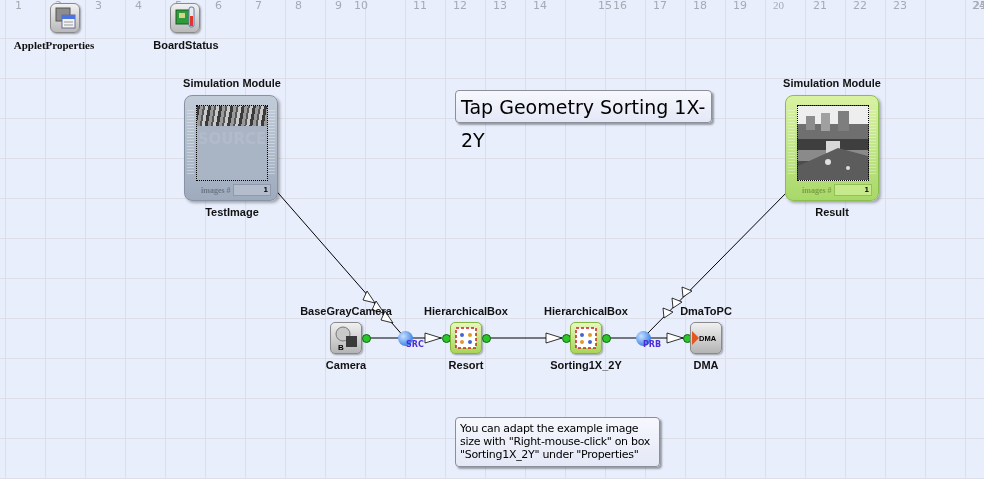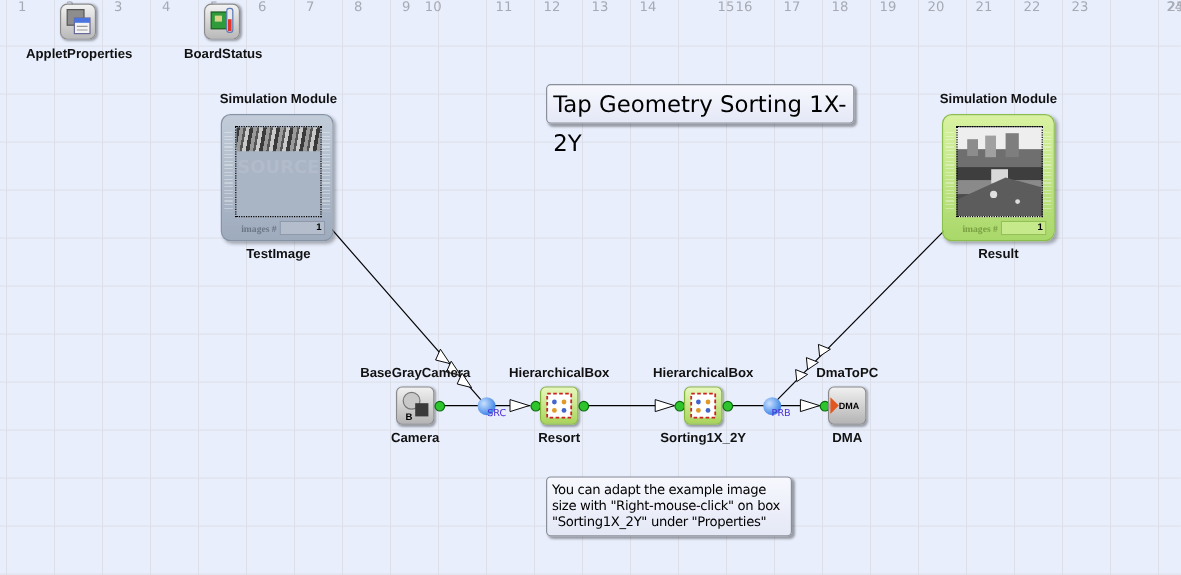--- a/index.html
+++ b/index.html
@@ -37,24 +37,24 @@
   .sim-box.green .imgcount { background:#c6e98c; border:1px solid #93c155; }
   .source-text { position:absolute; left:0; right:0; top:24px; text-align:center; font-size:15px; font-weight:bold; color:#b1bbca; font-family:"DejaVu Sans", sans-serif; }
   .node-box {
     position:absolute; width:30px; height:30px; border-radius:5px;
     box-shadow:1px 1px 2px rgba(0,0,0,.35);
   }
   .node-box.gray { background:linear-gradient(#f0f0f0,#b4b4b4); border:1px solid #8a8a8a; }
   .node-box.green { background:linear-gradient(#e8f7bd,#a8d45a); border:1px solid #87b640; }
   .port { position:absolute; width:7px; height:7px; border-radius:50%; background:#2ec42e; border:1px solid #0a6a0a; }
   .probe { position:absolute; width:15px; height:15px; border-radius:50%; background:radial-gradient(circle at 35% 35%, #c8e0ff, #4c8ee8 65%, #2f6cd0); }
-  .probe-lbl { position:absolute; font-size:8px; font-weight:normal; color:#4a2fd6; font-family:"DejaVu Sans", sans-serif; }
+  .probe-lbl { position:absolute; font-size:8px; font-weight:bold; color:#4a2fd6; font-family:"DejaVu Sans", sans-serif; }
   .note {
     position:absolute; background:linear-gradient(#f7f8fe,#e4e8f6); border:1px solid #8a8f99; border-radius:4px;
-    box-shadow:2px 2px 2px rgba(0,0,0,.35); color:#000;
+    box-shadow:2px 2px 2px rgba(0,0,0,.35); color:#000;margin-top:20px;
   }
   .title-note { left:455px; top:70px; width:257px; height:33px; font-size:19px; font-family:"DejaVu Sans", sans-serif; padding-left:5px; line-height:33px; box-sizing:border-box; }
   .text-note { left:455px; top:397px; width:205px; height:50px; font-size:11px; padding:4px 4px; box-sizing:border-box; line-height:13px; font-family:"DejaVu Sans", sans-serif; letter-spacing:-0.3px; }
   svg.wires { position:absolute; left:0; top:0; }
 </style>
 </head>
 <body>
 
 <div id="colnums">
     <span class="colnum" style="left: 15px;">1</span>
@@ -69,21 +69,21 @@
     <span class="colnum" style="left: 354px;">10</span>
     <span class="colnum" style="left: 413px;">11</span>
     <span class="colnum" style="left: 453px;">12</span>
     <span class="colnum" style="left: 493px;">13</span>
     <span class="colnum" style="left: 533px;">14</span>
     <span class="colnum" style="left: 598px;">15</span>
     <span class="colnum" style="left: 613px;">16</span>
     <span class="colnum" style="left: 653px;">17</span>
     <span class="colnum" style="left: 693px;">18</span>
     <span class="colnum" style="left: 733px;">19</span>
-    <span class="colnum" style="left: 773px;">20</span>
+    <span class="colnum" style="left: 773px; font-family: Liberation Serif, serif;">20</span>
     <span class="colnum" style="left: 813px;">21</span>
     <span class="colnum" style="left: 853px;">22</span>
     <span class="colnum" style="left: 893px;">23</span>
     <span class="colnum" style="left: 972px;">24</span>
     <span class="colnum" style="left: 973px;">25</span>
   </div>
 
 <svg class="wires" width="984" height="479">
   <defs>
     <marker id="openarrow" viewBox="0 0 12 10" refX="11" refY="5" markerWidth="12" markerHeight="10" orient="auto" markerUnits="userSpaceOnUse">
@@ -111,21 +111,21 @@
 
 <div class="tool-icon" style="left:50px;top:3px;">
   <svg width="28" height="28">
     <rect x="5" y="4" width="14" height="13" fill="#8d8d8d" stroke="#555"></rect>
     <rect x="11" y="11" width="13" height="13" fill="#f4f4f4" stroke="#6a6a9a"></rect>
     <rect x="11" y="11" width="13" height="4" fill="#4a74e0"></rect>
     <line x1="13" y1="18" x2="22" y2="18" stroke="#999"></line>
       <line x1="13" y1="21" x2="22" y2="21" stroke="#999"></line>
   </svg>
 </div>
-<div class="lbl" style="left:66px;top:39px;">AppletProperties</div>
+<div class="lbl" style="left:54px;top:39px;font-family:Liberation Serif, serif;">AppletProperties</div>
 
 <div class="tool-icon" style="left:170px;top:3px;">
   <svg width="28" height="28">
     <rect x="5" y="6" width="15" height="14" fill="#2f9b3a" stroke="#1a5a20"></rect>
     <rect x="8" y="9" width="6" height="5" fill="#d9d38a"></rect>
     <rect x="18" y="3" width="5" height="20" rx="2" fill="#e9e9e9" stroke="#5a7ab8"></rect>
     <rect x="19" y="12" width="3" height="10" fill="#e0362c"></rect>
   </svg>
 </div>
 <div class="lbl" style="left:186px;top:39px;">BoardStatus</div>

